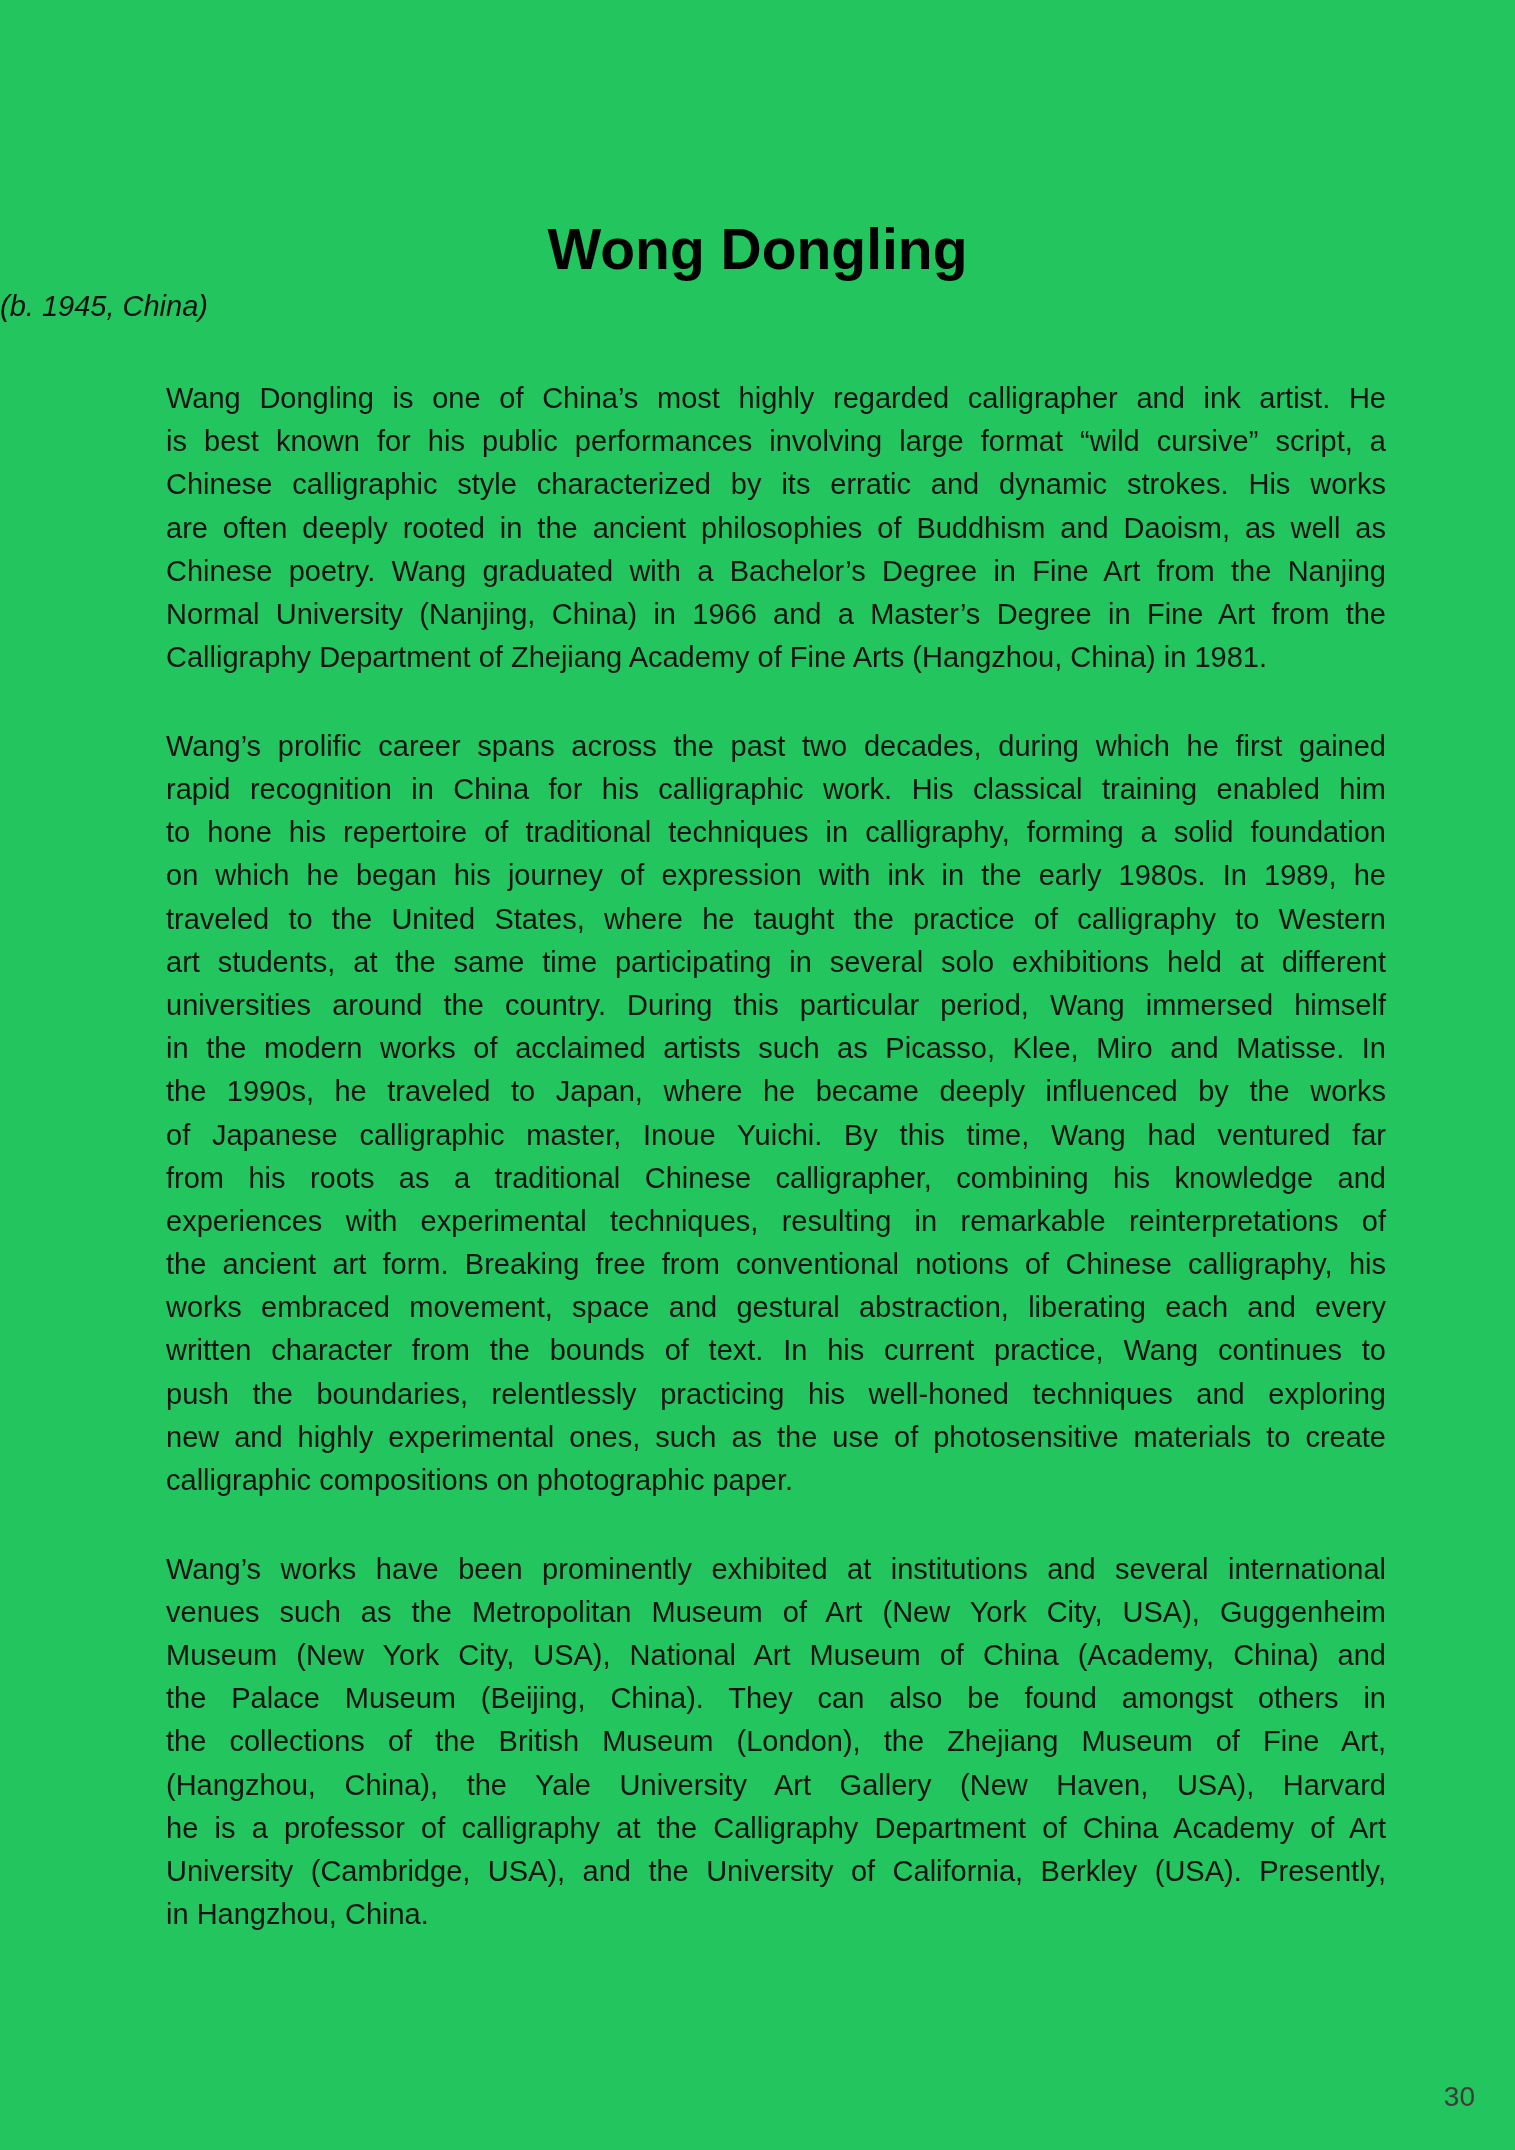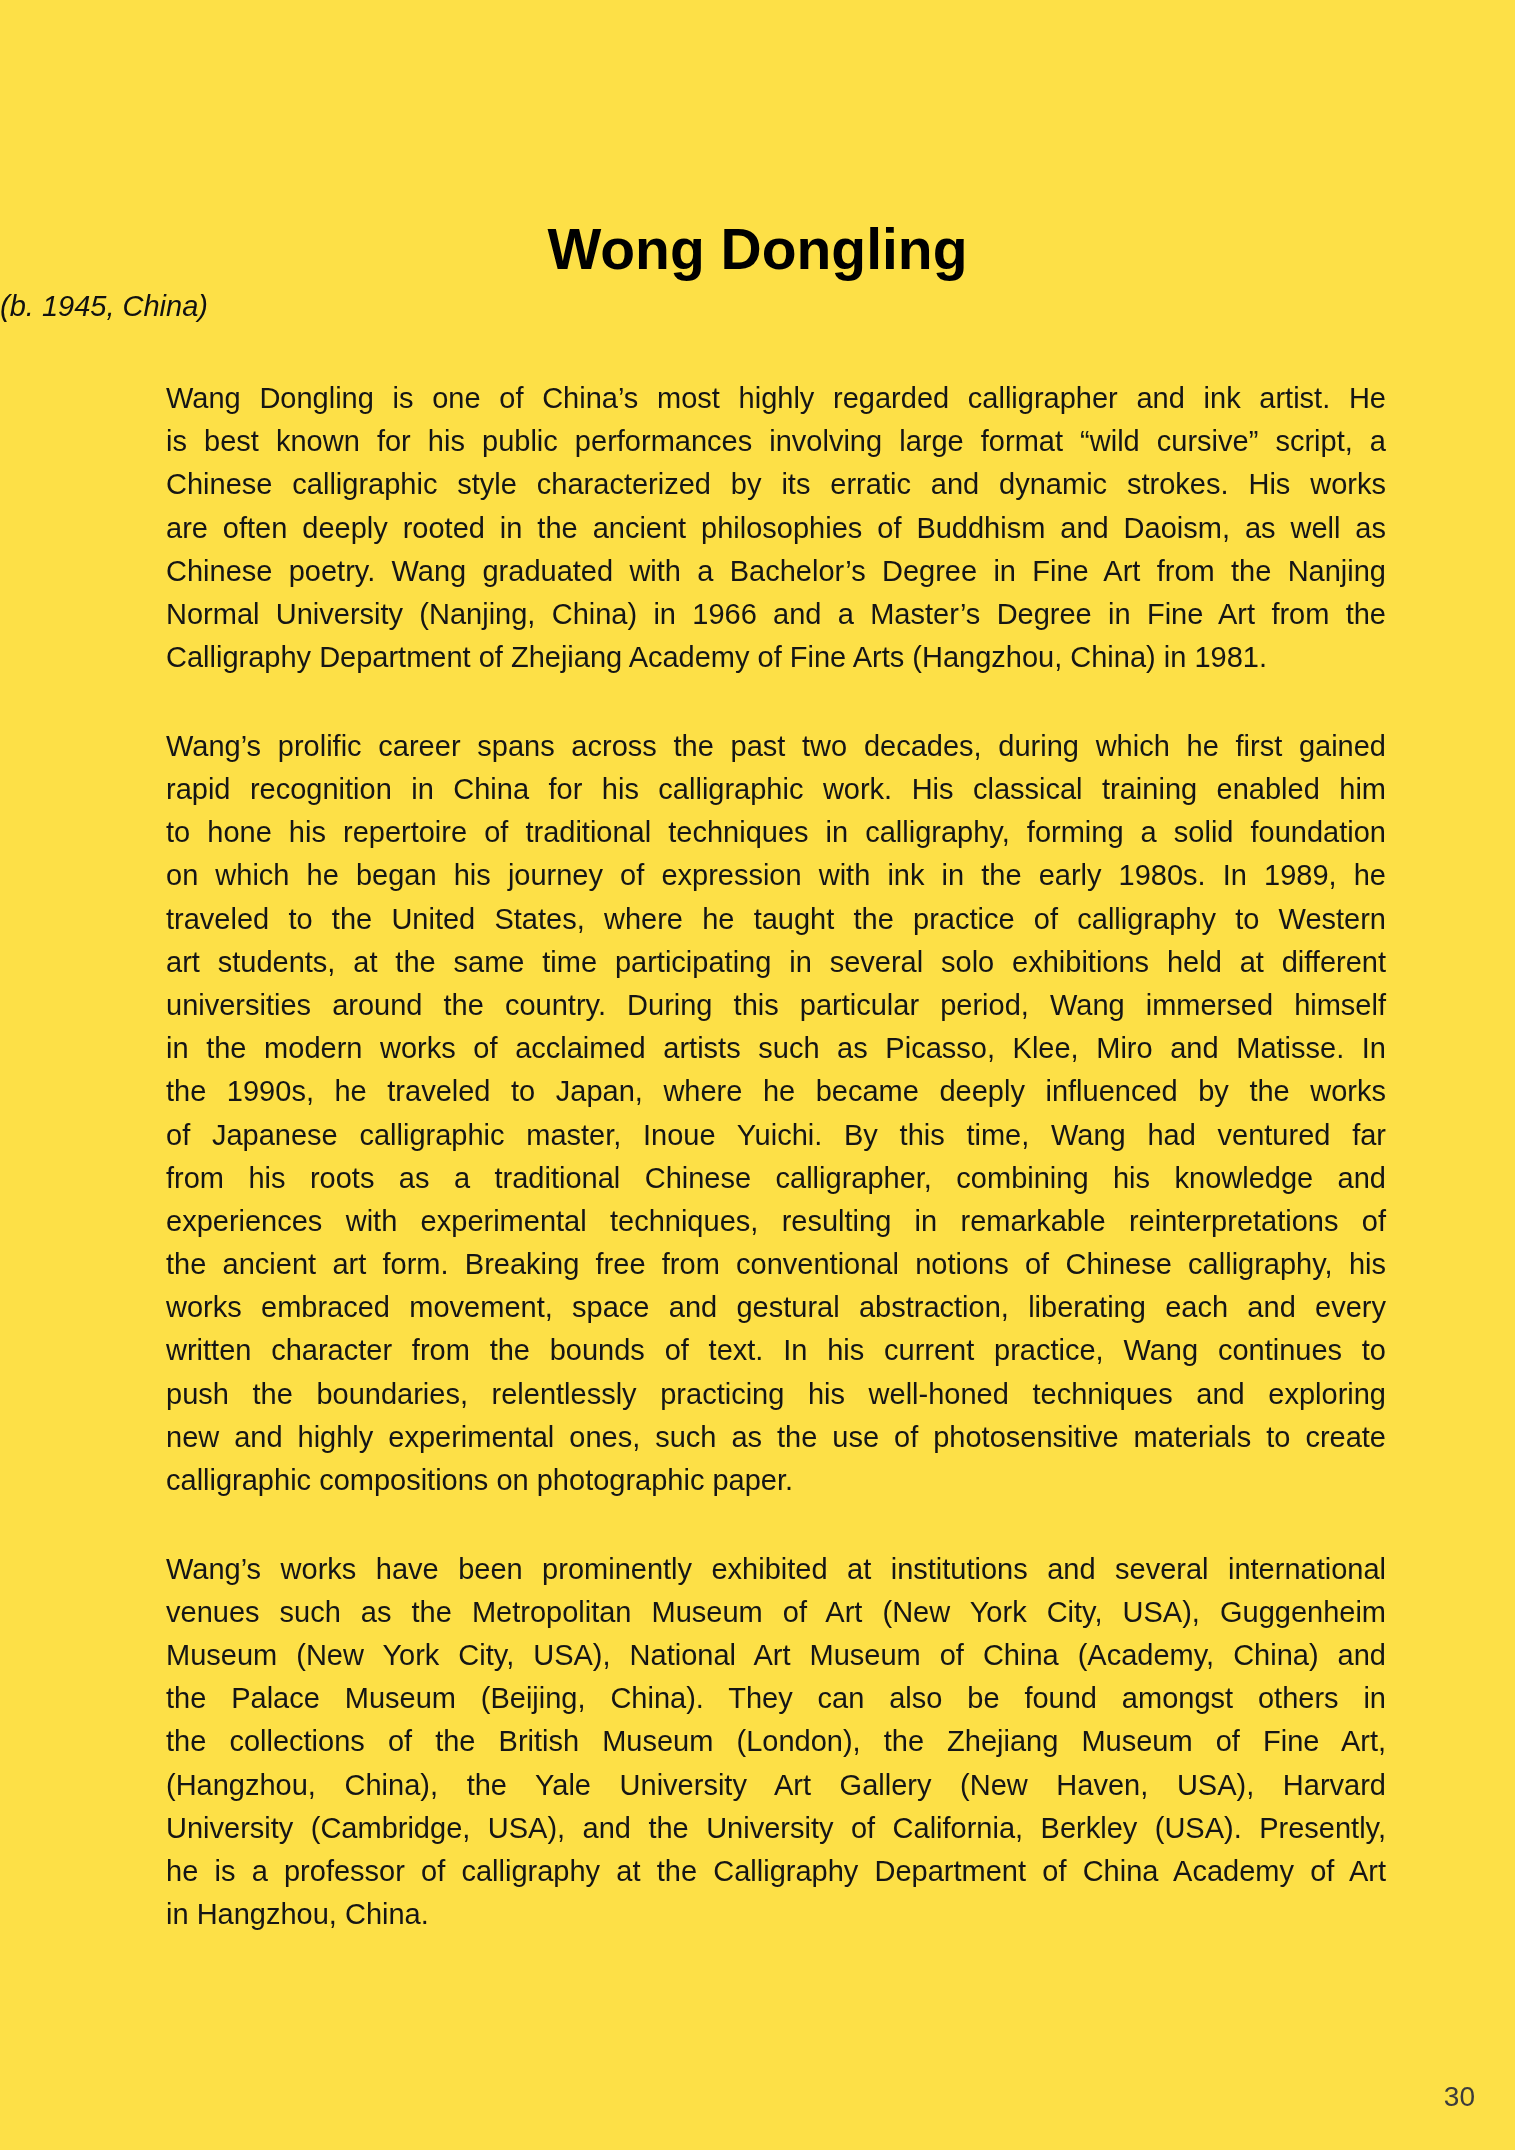--- a/index.html
+++ b/index.html
@@ -1,17 +1,17 @@
 <!DOCTYPE html>
 <html><head>
 <meta charset="utf-8">
 <style>
   html, body { margin: 0; padding: 0; background: #ffffff; }
   body { width: 1515px; height: 2150px; position: relative; overflow: hidden; }
-  .page { position: absolute; left: 0; top: 0; width: 1515px; height: 2150px; background: #fde047; }
+  .page { position: absolute; left: 0; top: 0; width: 1515px; height: 2150px; background: #22c55e; }
   .title {
     position: absolute; left: 0; width: 1515px; top: 214px;
     text-align: center;
     font-family: "Liberation Sans", sans-serif; font-weight: bold;
     font-size: 57px; line-height: 70px; color: #000; margin: 0;
   }
   .subtitle {
     position: absolute; left: 0; width: 1515px; top: 286px;
     text-align: left;
     font-family: "Liberation Sans", sans-serif; font-style: italic;
@@ -73,20 +73,20 @@
         <span class="line">new and highly experimental ones, such as the use of photosensitive materials to create</span>
         <span class="line last">calligraphic compositions on photographic paper.</span>
       </p>
     <p class="para">
         <span class="line">Wang’s works have been prominently exhibited at institutions and several international</span>
         <span class="line">venues such as the Metropolitan Museum of Art (New York City, USA), Guggenheim</span>
         <span class="line">Museum (New York City, USA), National Art Museum of China (Academy, China)  and</span>
         <span class="line">the Palace Museum (Beijing, China). They can also be found amongst others in</span>
         <span class="line">the collections of the British Museum (London), the Zhejiang Museum of Fine Art,</span>
         <span class="line">(Hangzhou,  China), the Yale University Art Gallery (New Haven, USA), Harvard</span>
+        <span class="line">he is a professor of calligraphy at the Calligraphy Department of China Academy of Art</span>
         <span class="line">University (Cambridge, USA), and the University of California, Berkley (USA). Presently,</span>
-        <span class="line">he is a professor of calligraphy at the Calligraphy Department of China Academy of Art</span>
         <span class="line last">in Hangzhou, China.</span>
       </p>
   </div>
 
   <div class="page-number">30</div>
 </div>
 
 </body></html>

